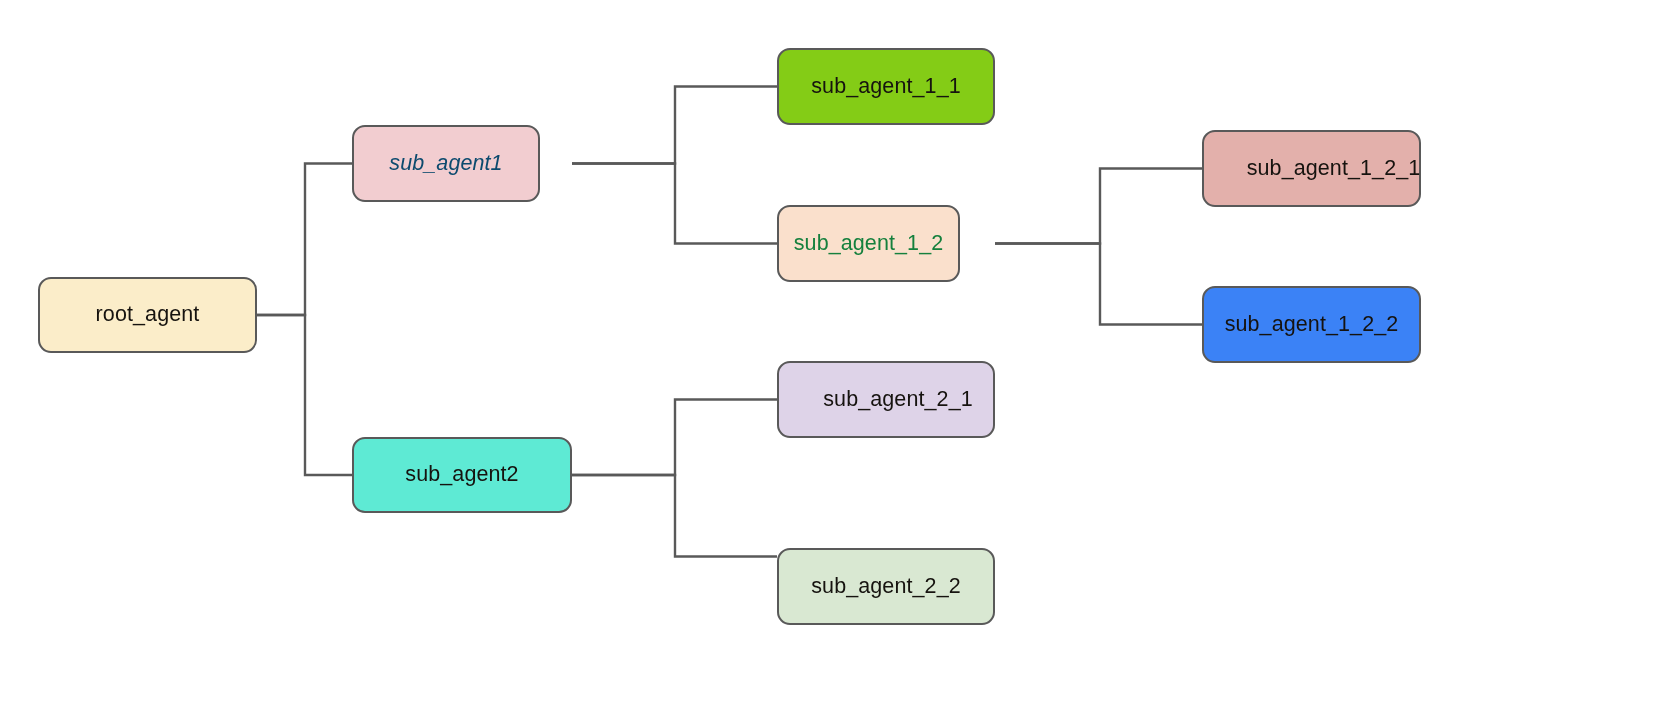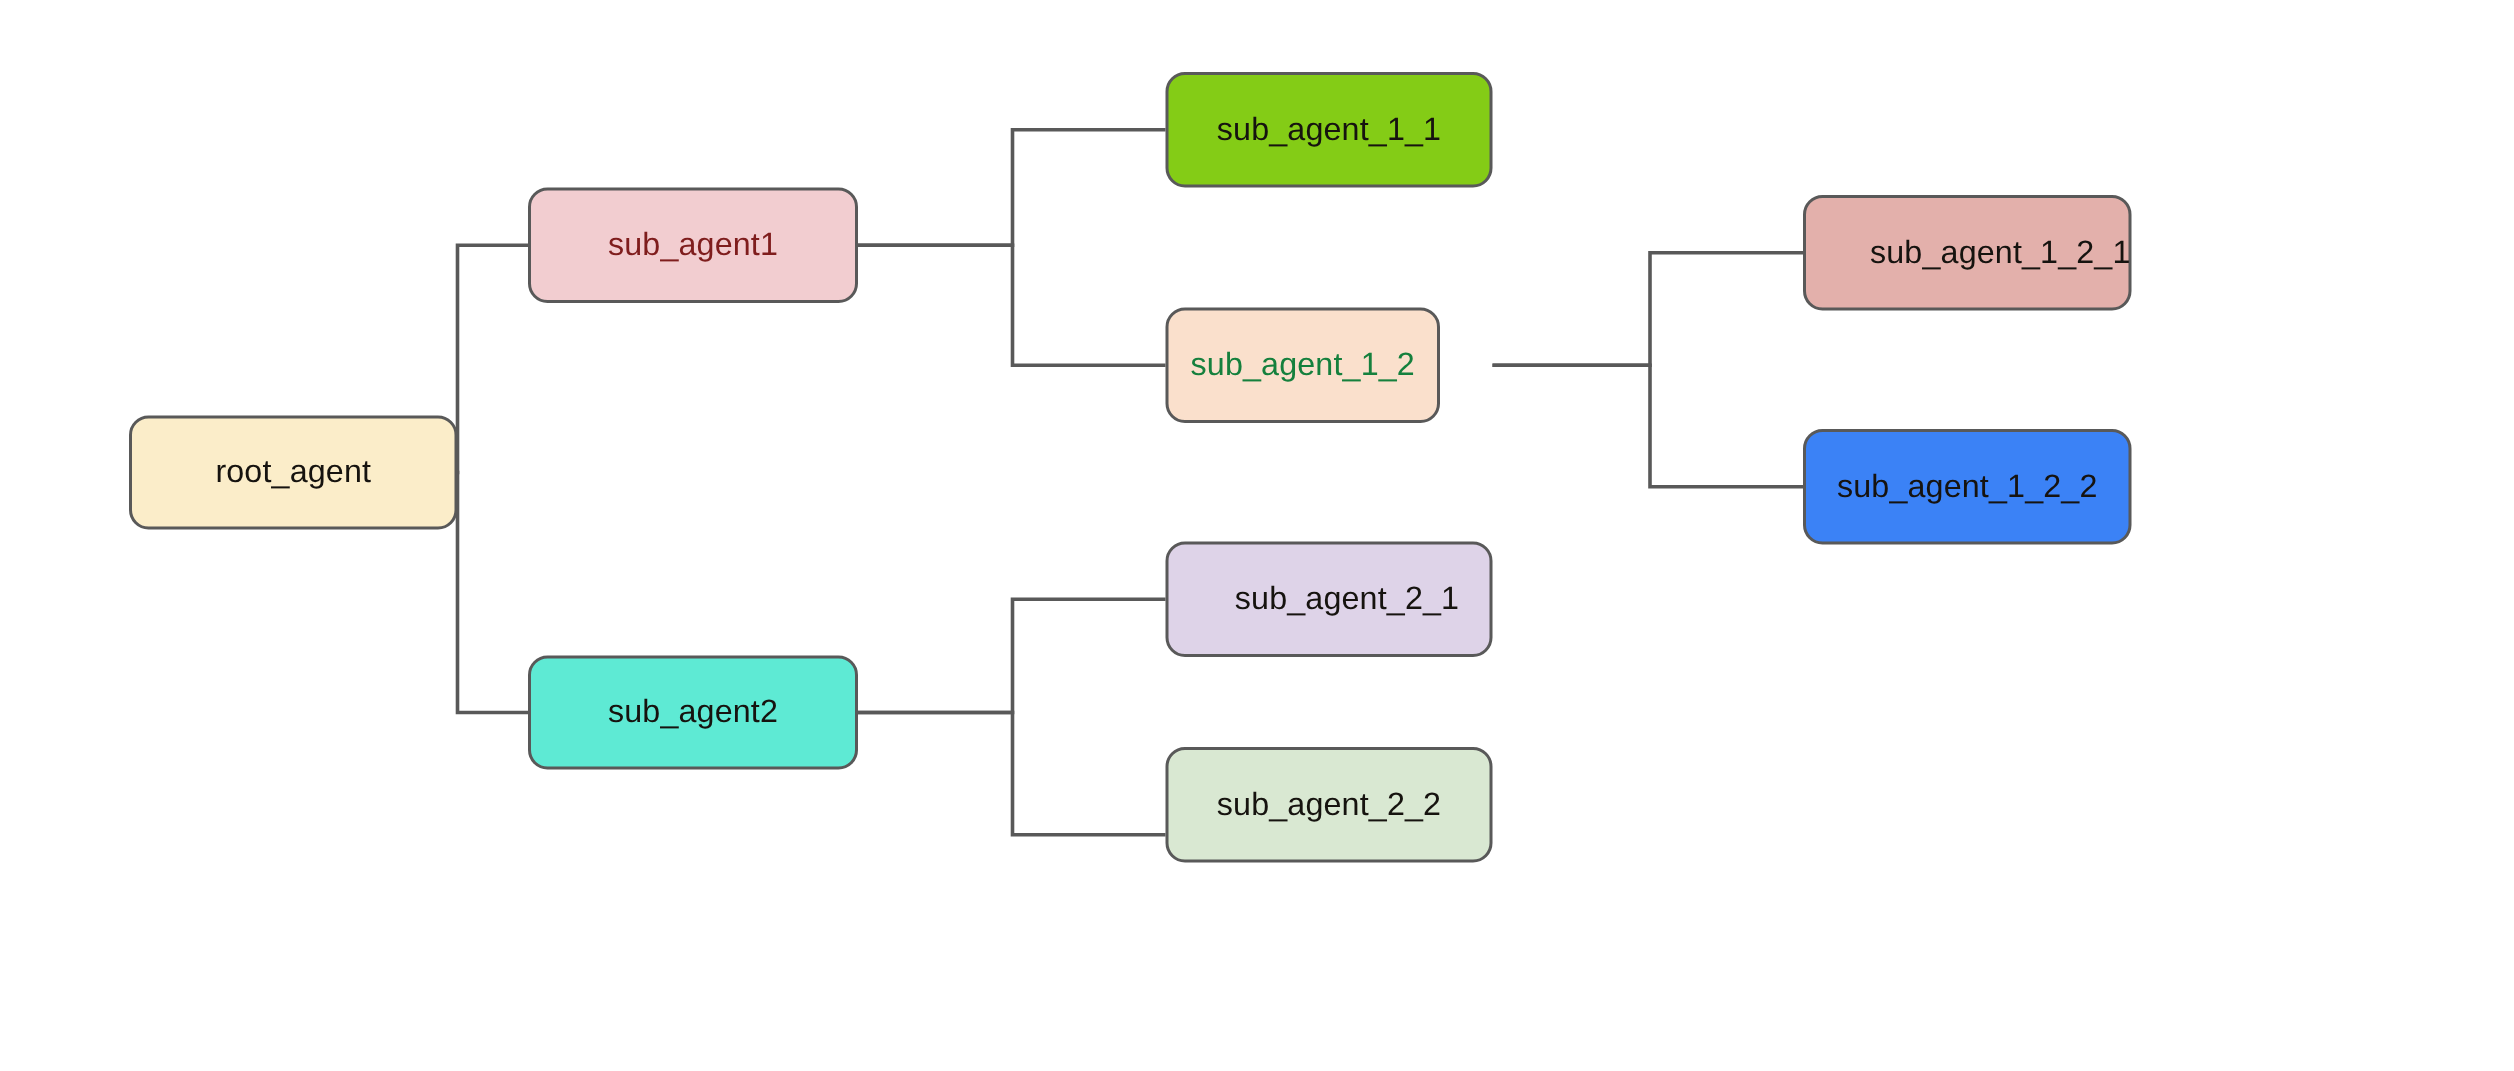--- a/index.html
+++ b/index.html
@@ -58,39 +58,39 @@
       <path d="M 257 315 L 305 315 L 305 475 L 352 475" fill="none" stroke="#595959" stroke-width="2.4" stroke-linecap="butt" stroke-linejoin="miter"></path>
       <path d="M 572 163.5 L 675 163.5 L 675 86.5 L 777 86.5" fill="none" stroke="#595959" stroke-width="2.4" stroke-linecap="butt" stroke-linejoin="miter"></path>
       <path d="M 572 163.5 L 675 163.5 L 675 243.5 L 777 243.5" fill="none" stroke="#595959" stroke-width="2.4" stroke-linecap="butt" stroke-linejoin="miter"></path>
       <path d="M 572 475 L 675 475 L 675 399.5 L 777 399.5" fill="none" stroke="#595959" stroke-width="2.4" stroke-linecap="butt" stroke-linejoin="miter"></path>
       <path d="M 572 475 L 675 475 L 675 556.5 L 777 556.5" fill="none" stroke="#595959" stroke-width="2.4" stroke-linecap="butt" stroke-linejoin="miter"></path>
       <path d="M 995 243.5 L 1100 243.5 L 1100 168.5 L 1202 168.5" fill="none" stroke="#595959" stroke-width="2.4" stroke-linecap="butt" stroke-linejoin="miter"></path>
       <path d="M 995 243.5 L 1100 243.5 L 1100 324.5 L 1202 324.5" fill="none" stroke="#595959" stroke-width="2.4" stroke-linecap="butt" stroke-linejoin="miter"></path>
     </svg>
 
   <div id="node-layer">
-      <div class="node" style="left: 38px; top: 277px; width: 219px; height: 76px; background: rgb(251, 237, 201); border-color: rgb(89, 89, 89); color: rgb(22, 19, 15); margin-left: 48px;">
+      <div class="node" style="left: 38px; top: 277px; width: 219px; height: 76px; background: rgb(251, 237, 201); border-color: rgb(89, 89, 89); color: rgb(22, 19, 15);">
         <span class="node-label">root_agent</span>
       </div>
-      <div class="node" style="left: 352px; top: 125px; width: 220px; height: 77px; background: rgb(242, 205, 208); border-color: rgb(89, 89, 89); color: #7f1d1d;">
+      <div class="node" style="left: 352px; top: 125px; width: 188px; height: 77px; background: rgb(242, 205, 208); border-color: rgb(89, 89, 89); color: #0c4a6e; font-style: italic;">
         <span class="node-label">sub_agent1</span>
       </div>
       <div class="node" style="left: 352px; top: 437px; width: 220px; height: 76px; background: #5eead4; border-color: rgb(89, 89, 89); color: rgb(22, 19, 15);">
         <span class="node-label">sub_agent2</span>
       </div>
       <div class="node" style="left: 777px; top: 48px; width: 218px; height: 77px; background: #84cc16; border-color: rgb(89, 89, 89); color: rgb(22, 19, 15);">
         <span class="node-label">sub_agent_1_1</span>
       </div>
       <div class="node" style="left: 777px; top: 205px; width: 183px; height: 77px; background: rgb(250, 224, 204); border-color: rgb(89, 89, 89); color: #15803d;">
         <span class="node-label">sub_agent_1_2</span>
       </div>
       <div class="node" style="left: 777px; top: 361px; width: 218px; height: 77px; background: rgb(222, 211, 232); border-color: rgb(89, 89, 89); color: rgb(22, 19, 15); padding-left: 24px;">
         <span class="node-label">sub_agent_2_1</span>
       </div>
-      <div class="node" style="left: 777px; top: 498px; width: 218px; height: 77px; background: rgb(217, 232, 210); border-color: rgb(89, 89, 89); color: rgb(22, 19, 15);">
+      <div class="node" style="left: 777px; top: 548px; width: 218px; height: 77px; background: rgb(217, 232, 210); border-color: rgb(89, 89, 89); color: rgb(22, 19, 15);">
         <span class="node-label">sub_agent_2_2</span>
       </div>
       <div class="node" style="left: 1202px; top: 130px; width: 219px; height: 77px; background: rgb(227, 176, 171); border-color: rgb(89, 89, 89); color: rgb(22, 19, 15); padding-left: 44px;">
         <span class="node-label">sub_agent_1_2_1</span>
       </div>
       <div class="node" style="left: 1202px; top: 286px; width: 219px; height: 77px; background: #3b82f6; border-color: rgb(89, 89, 89); color: rgb(22, 19, 15);">
         <span class="node-label">sub_agent_1_2_2</span>
       </div>
     </div>
 

